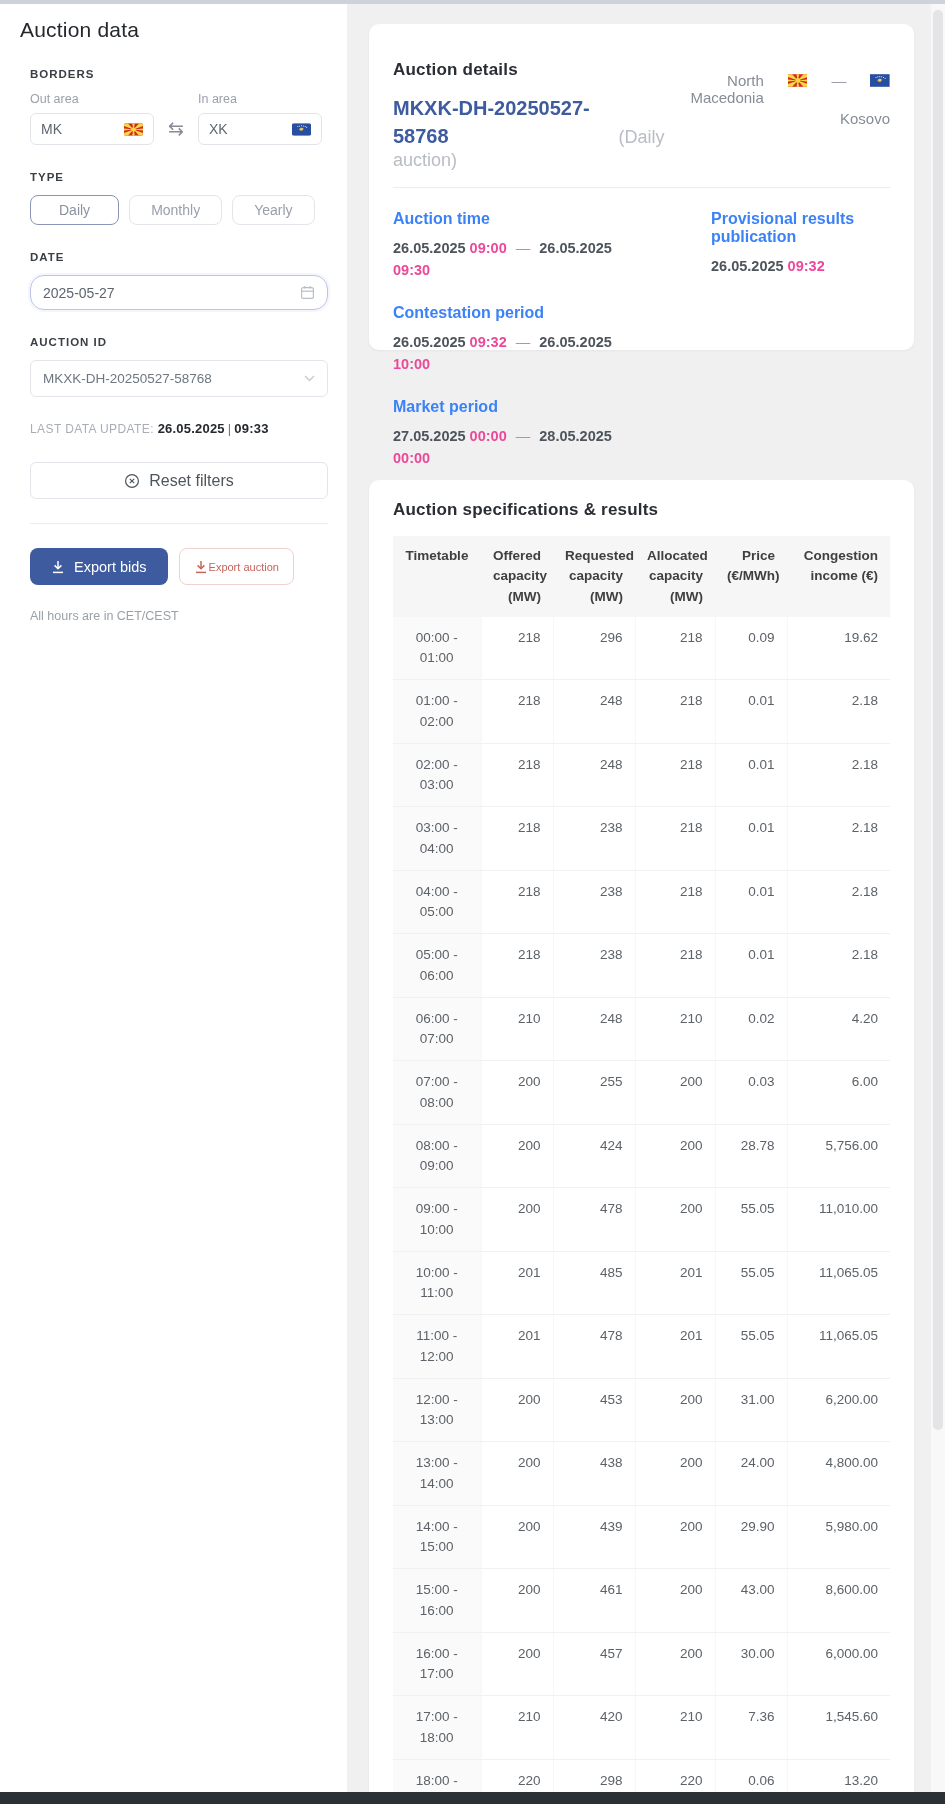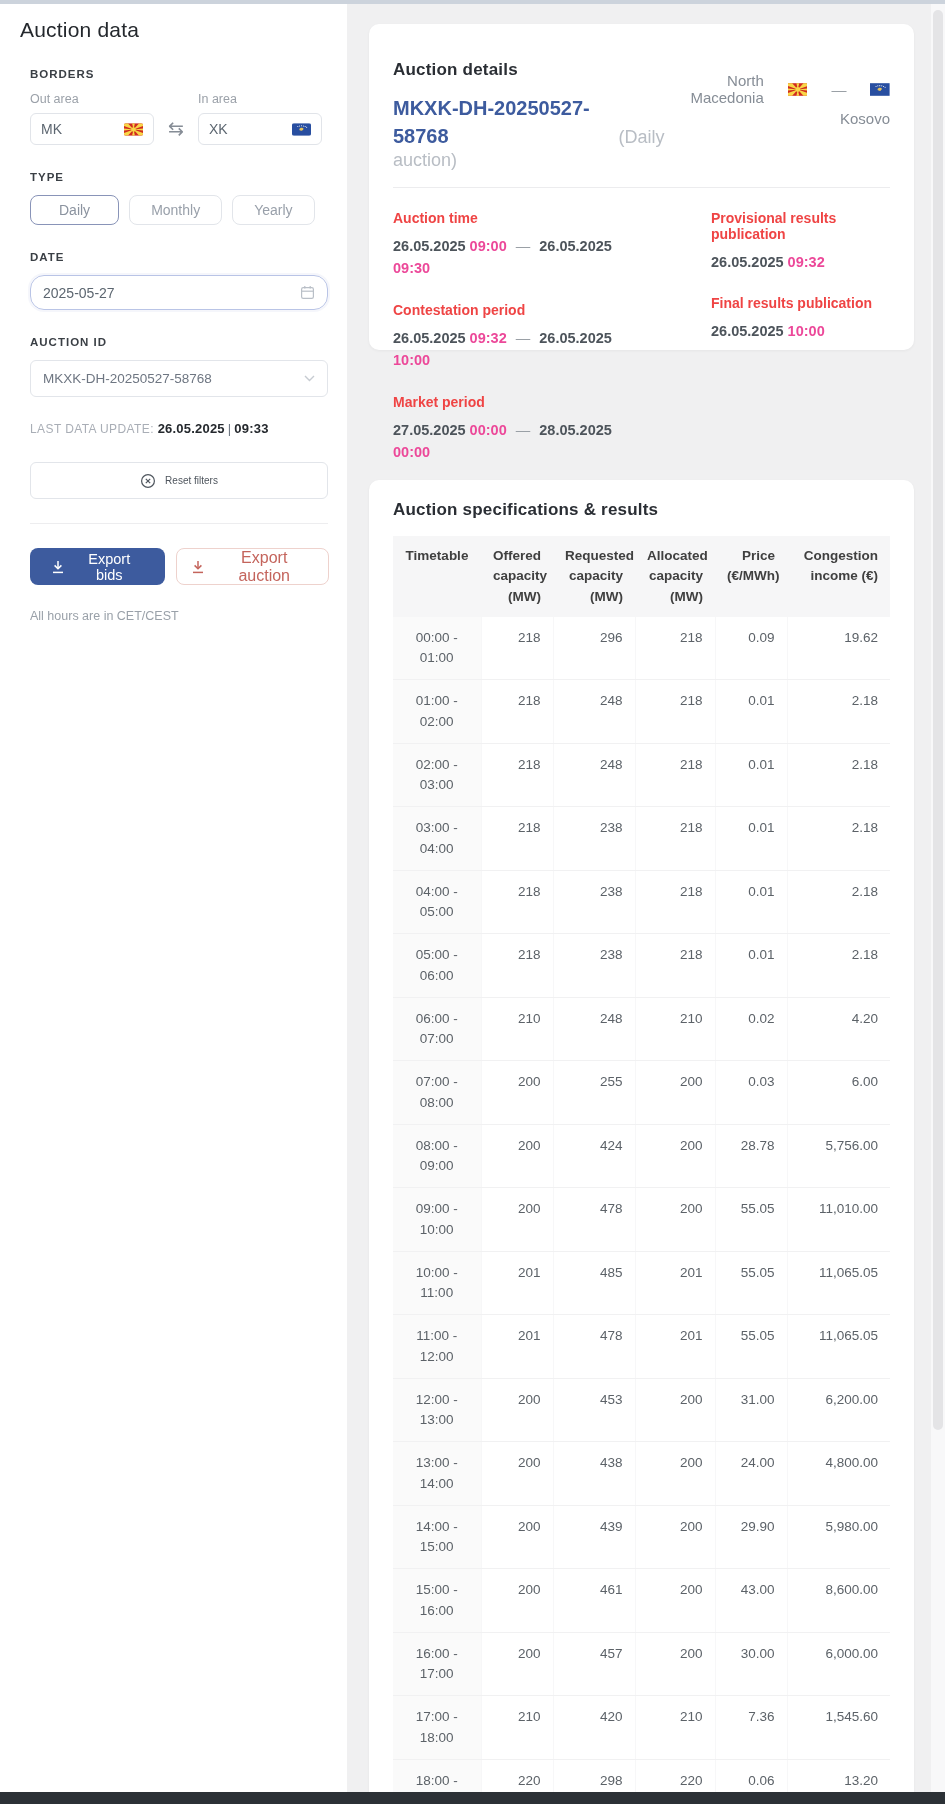--- a/index.html
+++ b/index.html
@@ -27,54 +27,54 @@
   .pill.selected { border-color:#8994b8; color:#8b939f; padding:0 28px; }
   .date-box { margin-top:12px; width:298px; height:35px; border:1.5px solid #b9c4e6; border-radius:14px;
     display:flex; align-items:center; justify-content:space-between; padding:0 12px; font-size:14px; color:#5c6670;
     box-shadow:0 0 0 2px rgba(185,196,230,0.15); cursor:text; }
   .select-box { margin-top:12px; width:298px; height:37px; border:1px solid #e2e5ea; border-radius:6px;
     display:flex; align-items:center; justify-content:space-between; padding:0 12px; font-size:13.5px; color:#6e7682; cursor:pointer; }
   .last-update { margin-top:24px; font-size:12px; letter-spacing:0.4px; color:#a9aeb6; }
   .last-update b { font-size:13px; color:#24282d; letter-spacing:0.2px; }
   .last-update .sep { color:#6e7682; font-weight:400; padding:0 3px; }
   .btn-reset { margin-top:26px; width:298px; height:37px; border:1px solid #e2e5ea; border-radius:6px; background:#fff;
-    display:flex; align-items:center; justify-content:center; gap:9px; font-size:10px; color:#4e555d; cursor:pointer; }
+    display:flex; align-items:center; justify-content:center; gap:9px; font-size:16px; color:#4e555d; cursor:pointer; }
   .sb-divider { width:298px; border-top:1px solid #ededef; margin:24px 0 0; }
   .export-row { display:flex; gap:11px; margin-top:24px; }
   .btn-export-bids { height:37px; border:none; border-radius:8px; background:#3d5b9e; color:#fff;
     display:flex; align-items:center; gap:9px; padding:0 21px; font-size:14.5px; cursor:pointer; }
   .btn-export-auction { height:37px; border:1px solid #eed2cd; border-radius:8px; background:#fff; color:#c4645c;
-    display:flex; align-items:center; gap:9px; padding:0 14px; font-size:16px; cursor:pointer; }
+    display:flex; align-items:center; gap:1px; padding:0 14px; font-size:11px; cursor:pointer; }
   .tz-note { margin-top:24px; font-size:12.5px; color:#9aa1a9; }
 
   
   .main { position:absolute; left:347px; top:4px; width:598px; height:1800px; background:#f0f0f1; overflow:hidden; }
   .scroll-track { position:absolute; right:0; top:0; width:14px; height:1800px; background:#f8f8f9; }
   .scroll-thumb { position:absolute; right:2px; top:6px; width:10px; height:1420px; border-radius:6px; background:#e4e4e6; cursor:grab; }
   .card { position:absolute; left:22px; width:545px; background:#fff; border-radius:10px; box-shadow:0 1px 3px rgba(40,40,40,0.05); }
   .card-details { top:20px; height:326px; padding:36px 24px; }
   .card-results { top:476px; height:1360px; padding:20px 24px; }
   .card-title { font-size:17px; font-weight:700; color:#2a2e34; letter-spacing:0.2px; }
 
   .details-head { display:flex; justify-content:space-between; }
   .auction-id-row { margin-top:14px; }
   .auction-id { display:inline-block; width:217px; font-size:20px; font-weight:600; color:#3d5b9e; line-height:1.4; cursor:pointer; }
   .auction-type { font-size:18px; color:#b8bdc4; margin-left:4px; }
   .route { text-align:right; margin-top:12px; }
-  .route-line { display:flex; align-items:center; justify-content:flex-end; gap:24px; }
+  .route-line { display:flex; align-items:flex-start; justify-content:flex-end; gap:24px; }
   .route-name { font-size:15px; color:#868d96; }
   .route-dash { font-size:15px; color:#9aa0a6; }
   .route-to { margin-top:4px; font-size:15px; color:#868d96; }
   .flag { display:inline-block; border-radius:2px; overflow:hidden; line-height:0; }
   .details-divider { border-top:1px solid #ececee; margin-top:16px; }
   .details-grid { display:flex; }
   .dg-left { width:318px; }
   .dg-right { flex:1; }
   .section { margin-top:22px; }
-  .section h3 { font-size:14px; font-weight:600; color:#ef4444; }
+  .section h3 { font-size:16px; font-weight:600; color:#3b82f6; }
   .section .val { margin-top:9px; font-size:14.5px; line-height:1.55; color:#4d545b; }
   .dg-left .val { max-width:238px; }
   .d { font-weight:600; color:#4d545b; }
   .t { color:#ec4899; font-weight:700; }
   .dash { color:#9aa0a6; padding:0 5px; }
 
   table.results { width:100%; border-collapse:collapse; margin-top:16px; font-size:13.5px; table-layout:fixed; }
   table.results col.c0 { width:88px; }
   table.results col.c1 { width:72px; }
   table.results col.c2 { width:82px; }
@@ -310,27 +310,20 @@
         </div>
       </div>
       <div class="dg-right">
         <div class="section">
           <h3>Provisional results publication</h3>
           <div class="val">
             <span class="d">26.05.2025</span>
             <span class="t">09:32</span>
           </div>
         </div>
-        <div class="section">
-          <h3>Final results publication</h3>
-          <div class="val">
-            <span class="d">26.05.2025</span>
-            <span class="t">10:00</span>
-          </div>
-        </div>
       </div>
     </div>
   </section>
 
   <section class="card card-results">
     <div class="card-title">Auction specifications &amp; results</div>
     <table class="results">
       <colgroup>
           <col class="c0">
           <col class="c1">

